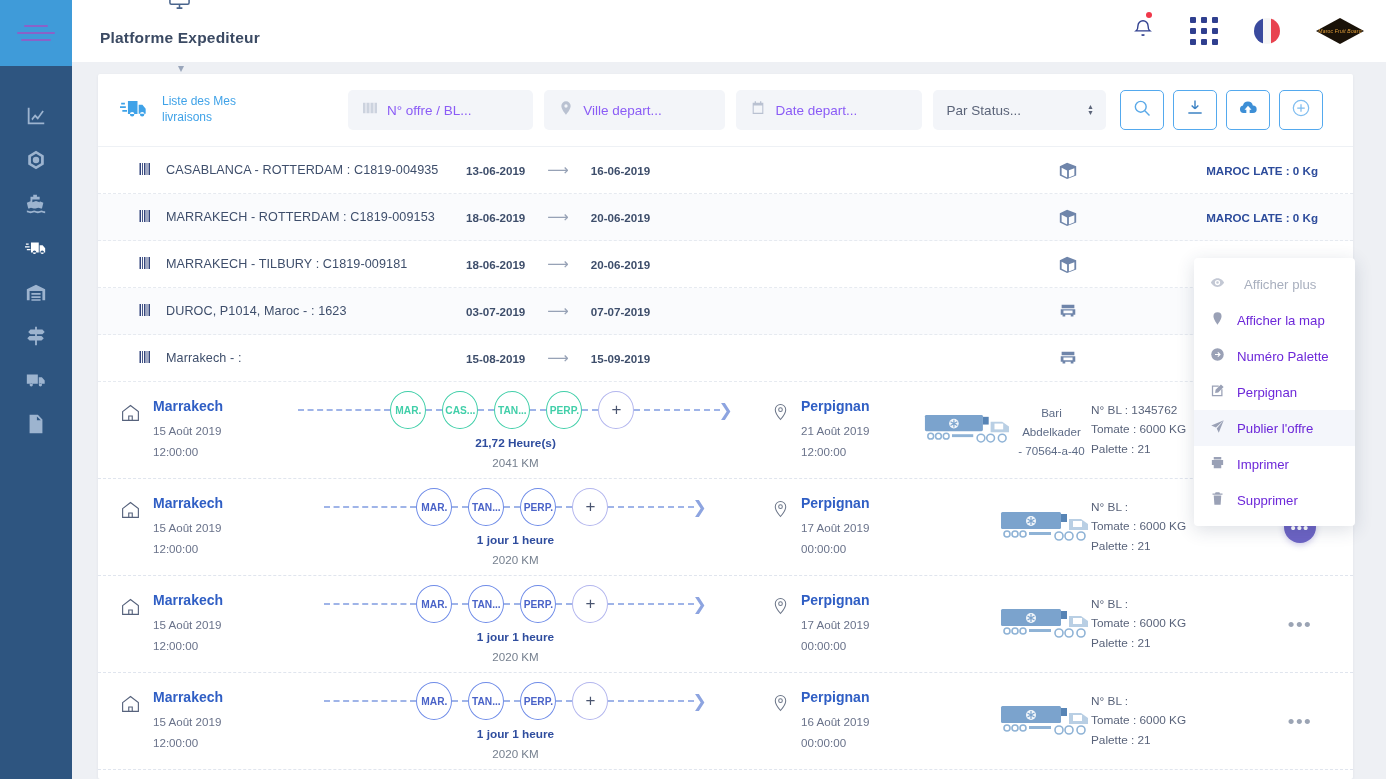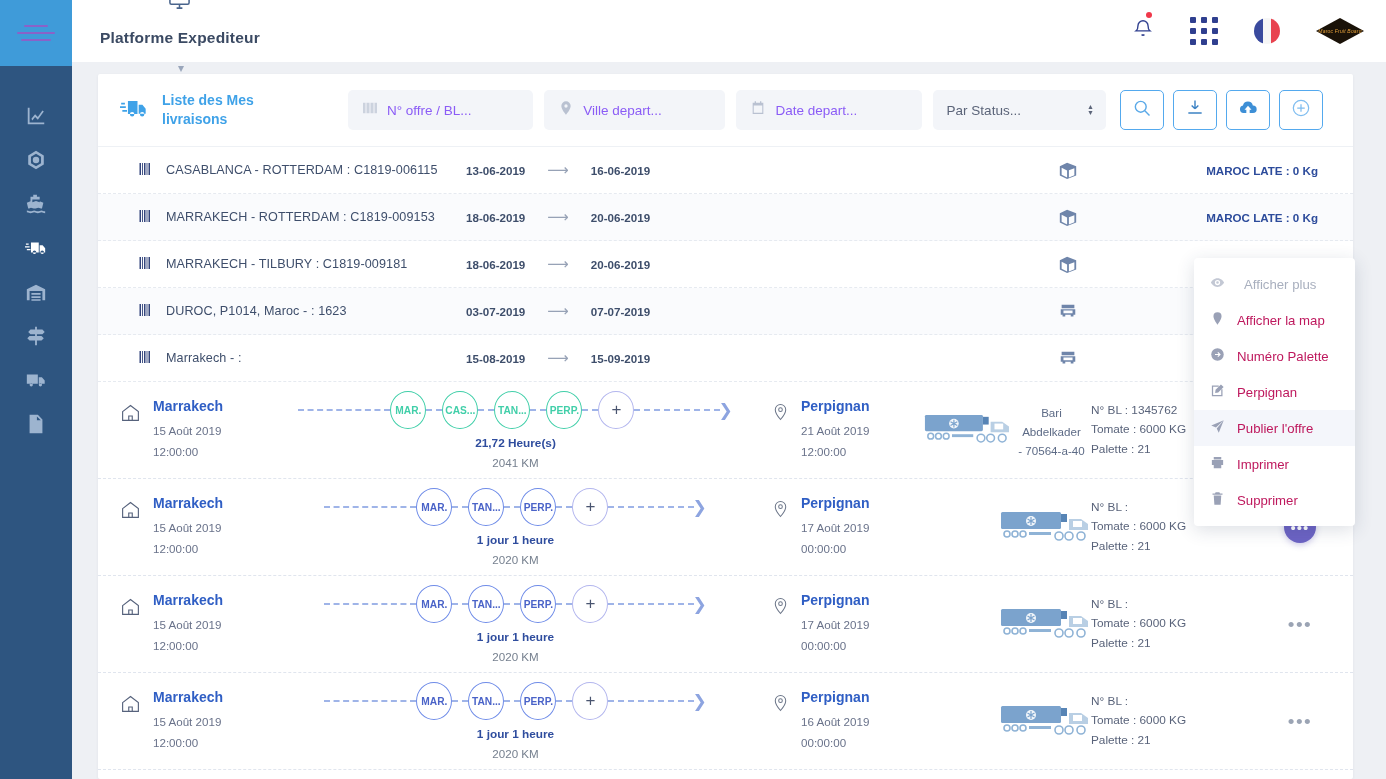--- a/index.html
+++ b/index.html
@@ -76,21 +76,21 @@
   }
 
   
   .toolbar {
     display: flex; align-items: center; padding: 16px 30px 16px 22px;
     border-bottom: 1px solid #eef1f5; flex: 0 0 auto; gap: 0;
   }
   .toolbar-title { display: flex; align-items: center; gap: 14px; width: 232px; }
   .toolbar-title .ticon svg { width: 28px; height: 28px; fill: #3fa2e8; }
   .toolbar-title h1 {
-    font-size: 14px; color: #3fa2e8; font-weight: 700; line-height: 1.33; max-width: 120px;
+    font-size: 12px; color: #3fa2e8; font-weight: 400; line-height: 1.33; max-width: 120px;
   }
   .field {
     height: 40px; background: #f3f5f9; border-radius: 5px; display: flex;
     align-items: center; gap: 9px; padding: 0 14px; margin-right: 11px; cursor: text;
   }
   .field.f-offre { width: 188px; }
   .field.f-ville { width: 184px; }
   .field.f-date  { width: 188px; }
   .field .ph { font-size: 13.5px; color: #8b5cf6; }
   .field svg { width: 16px; height: 16px; fill: #b9c1d1; }
@@ -180,21 +180,21 @@
   }
 
   
   .ctxmenu {
     position: absolute; left: 1194px; top: 258px; width: 161px;
     background: #fff; border-radius: 4px; box-shadow: 0 4px 18px rgba(40,55,90,.16);
     padding: 8px 0; z-index: 40;
   }
   .ctxitem {
     display: flex; align-items: center; gap: 12px; padding: 9px 16px;
-    font-size: 13.2px; color: #be185d; cursor: pointer;
+    font-size: 13.2px; color: #6d28d9; cursor: pointer;
   }
   .ctxitem.disabled { color: #a8afbe; gap: 19px; }
   .ctxitem.hl { background: #f4f6fb; }
   .ctxitem svg { width: 15px; height: 15px; fill: #9aa1b6; flex: 0 0 15px; }
   .ctxitem.disabled svg { fill: #c3c8d4; }
 </style>
 </head>
 <body>
 
 <div class="app">
@@ -387,21 +387,21 @@
             </div>
           </div>
         </div>
 
         <div class="list">
 
           <div class="crow">
             <span class="bc"><svg viewBox="0 0 24 18">
                   <path d="M2 1h2v16H2V1zm3.4 0h1.2v16H5.4V1zm2.6 0h2v16H8V1zm3.4 0h1.2v16h-1.2V1zm2.6 0h2v16h-2V1z"></path>
                 </svg></span>
-            <span class="cname">CASABLANCA - ROTTERDAM : C1819-006115</span>
+            <span class="cname">CASABLANCA - ROTTERDAM : C1819-004935</span>
             <span class="cdates">
               <span>13-06-2019</span>
               <span class="arr">⟶</span>
               <span>16-06-2019</span>
             </span>
             <span class="cmode">
                 <svg viewBox="0 0 24 22">
                   <path d="M3 7l8-4 10 4v10l-10 4-8-4V7zm2 1.5v7.7l6 3V11.5L5 8.5zm8 2.9v7.8l6-2.4V9.1l-6 2.3z"></path>
                 </svg>
               </span>

